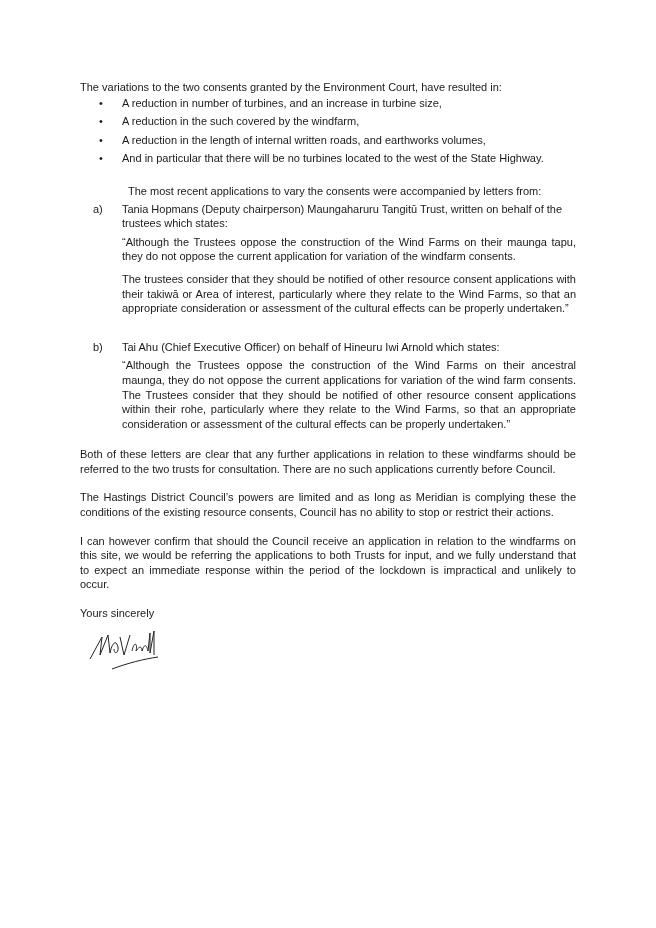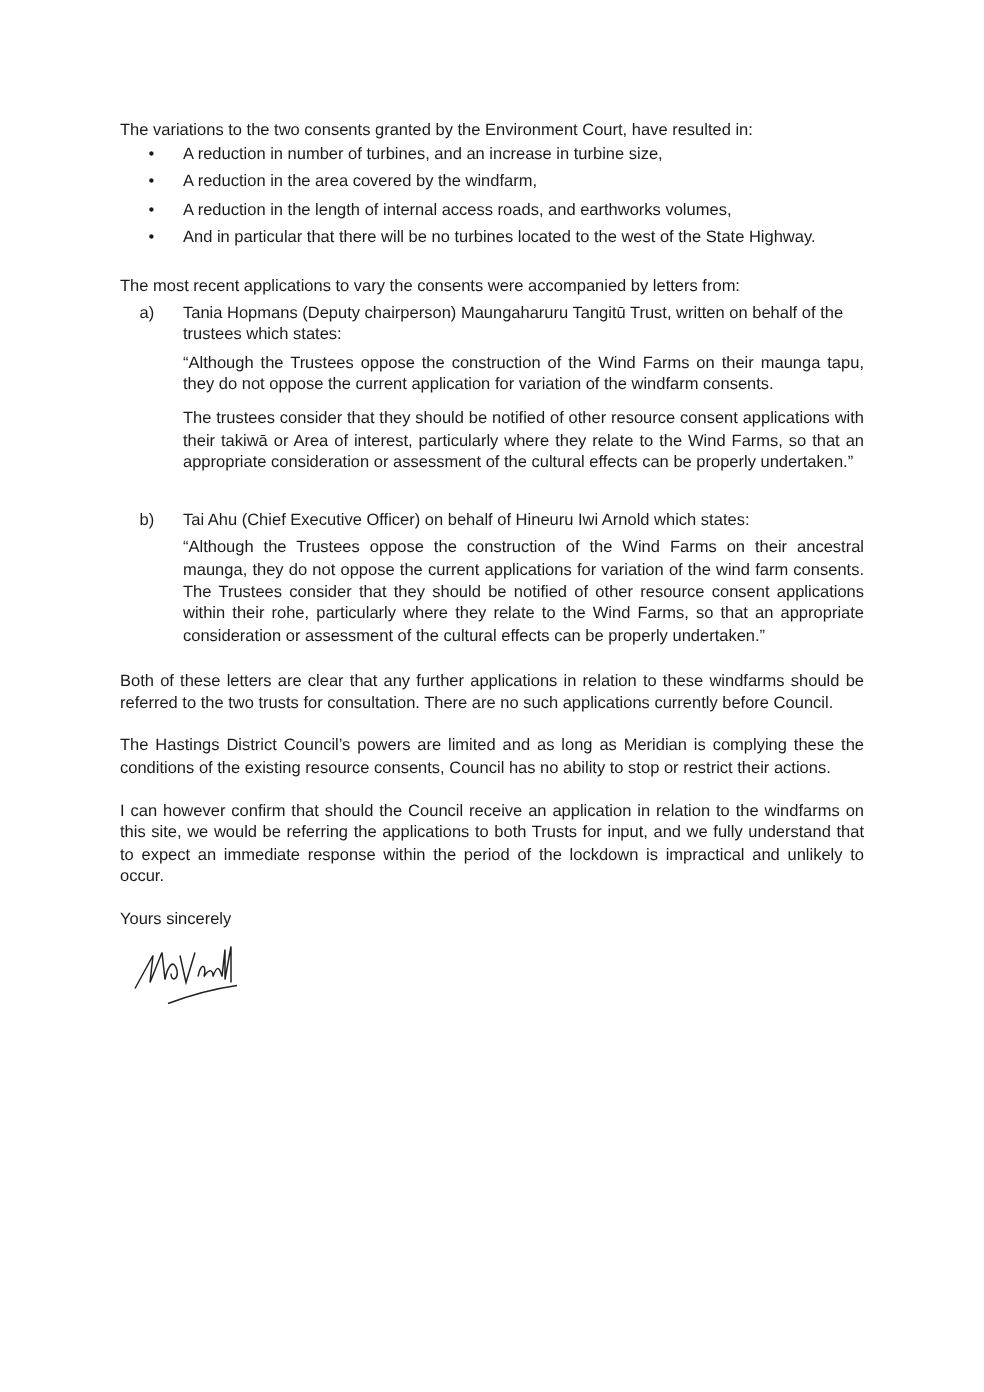--- a/index.html
+++ b/index.html
@@ -6,42 +6,42 @@
   body { width: 656px; height: 928px; position: relative; overflow: hidden; }
   .page {
     position: absolute; left: 80px; top: 80px; width: 496px;
     font-family: "Liberation Sans", sans-serif; font-size: 11px; line-height: 14.6px; color: #1a1a1a;
   }
   p { margin: 0; }
   .intro { margin-bottom: 1px; }
   ul.bullets { list-style: none; margin: 0 0 18px 0; padding: 0; }
   ul.bullets li { position: relative; padding-left: 42px; margin-bottom: 4px; }
   ul.bullets li .dot { position: absolute; left: 19px; top: 0; }
-  .lead { margin-bottom: 3px; }
+  .lead { margin-bottom: 3px; margin-left: 48px; }
   .item { position: relative; padding-left: 42px; }
   .item .marker { position: absolute; left: 13px; top: 0; }
   .item .head { margin-bottom: 4px; }
   .quote { text-align: justify; margin-bottom: 8px; }
   .item-a { margin-bottom: 24px; }
   .item-b { margin-bottom: 16px; }
   .item-b .quote { margin-bottom: 0; }
   .para { text-align: justify; margin-bottom: 14px; }
   .closing { margin-bottom: 8px; }
   .signature { width: 90px; height: 42px; margin-left: 8px; }
   .sig-block p { line-height: 15px; }
 </style>
 </head>
 <body>
 
 <div class="page">
   <p class="intro">The variations to the two consents granted by the Environment Court, have resulted in:</p>
   <ul class="bullets">
     <li><span class="dot">•</span><span>A reduction in number of turbines, and an increase in turbine size,</span></li>
-    <li><span class="dot">•</span><span>A reduction in the area covered by the windfarm,</span></li>
-    <li><span class="dot">•</span><span>A reduction in the length of internal access roads, and earthworks volumes,</span></li>
+    <li><span class="dot">•</span><span>A reduction in the such covered by the windfarm,</span></li>
+    <li><span class="dot">•</span><span>A reduction in the length of internal written roads, and earthworks volumes,</span></li>
     <li><span class="dot">•</span><span>And in particular that there will be no turbines located to the west of the State Highway.</span></li>
   </ul>
 
   <p class="lead">The most recent applications to vary the consents were accompanied by letters from:</p>
 
   <div class="item item-a">
     <span class="marker">a)</span>
     <p class="head">Tania Hopmans (Deputy chairperson)  Maungaharuru Tangitū Trust, written on behalf of the trustees which states:</p>
     <p class="quote">“Although the Trustees oppose the construction of the Wind Farms on their maunga tapu, they do not oppose the current application for variation of the windfarm consents.</p>
     <p class="quote">The trustees consider that they should be notified of other resource consent applications with their takiwā or Area of interest, particularly where they relate to the Wind Farms, so that an appropriate consideration or assessment of the cultural effects can be properly undertaken.”</p>

